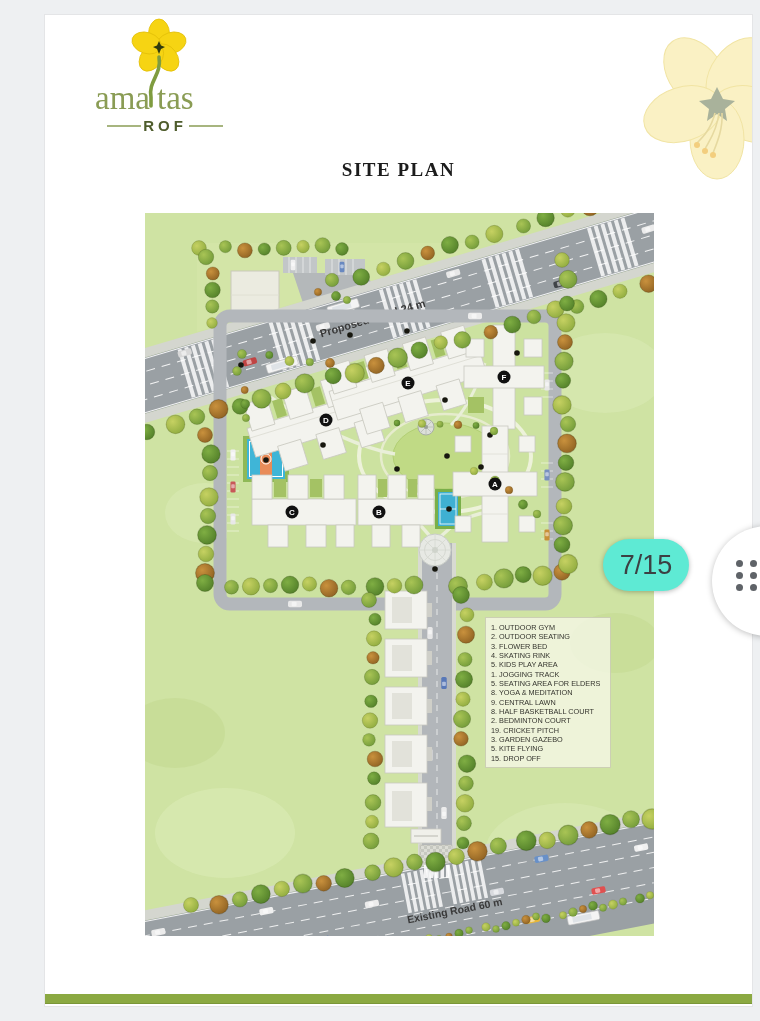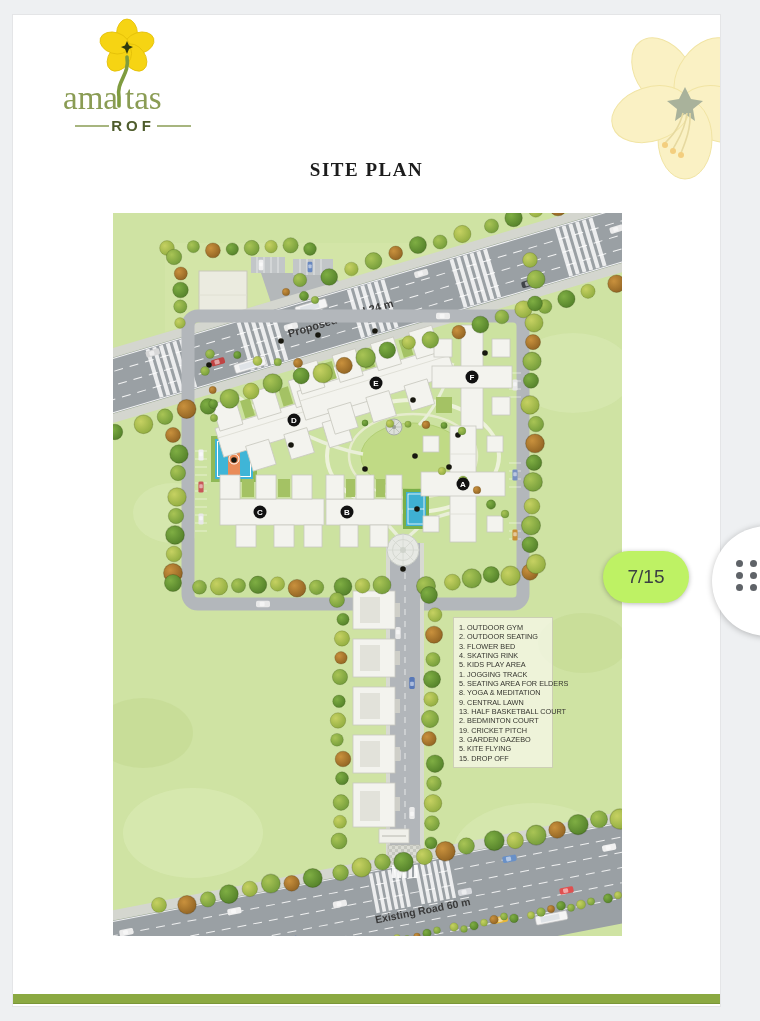--- a/index.html
+++ b/index.html
@@ -1,54 +1,54 @@
 <!DOCTYPE html>
 <html><head>
 <meta charset="utf-8">
 <style>
   html,body{margin:0;padding:0;}
   body{
     width:760px;height:1021px;position:relative;overflow:hidden;
     background:#eef0f2;font-family:"Liberation Sans",sans-serif;
   }
   .page{
-    position:absolute;left:12px;top:14px;width:709px;height:993px;
+    position:absolute;left:44px;top:14px;width:709px;height:993px;
     background:#ffffff;border:1px solid #e4e5e7;box-sizing:border-box;overflow:hidden;
   }
   
   .logo-svg{position:absolute;left:36px;top:2px;width:170px;height:132px;}
   .brand-word{font-family:"Liberation Serif",serif;font-size:33px;fill:#8a9c54;}
   .brand-sub{font-family:"Liberation Sans",sans-serif;font-size:15px;font-weight:bold;letter-spacing:4px;fill:#4e5c2c;}
   
   .corner-flower{position:absolute;left:560px;top:-16px;width:180px;height:190px;}
   
   .doc-title{
     position:absolute;left:0;top:144px;width:100%;text-align:center;margin:0;
     font-family:"Liberation Serif",serif;font-weight:bold;font-size:19px;
     letter-spacing:1.5px;color:#1c1c1c;
   }
   
   .plan{position:absolute;left:100px;top:198px;width:509px;height:723px;}
   .plan svg{display:block;width:509px;height:723px;}
   .road-label{font-family:"Liberation Sans",sans-serif;font-weight:bold;fill:#3a3a3a;}
   .bldg-label{font-family:"Liberation Sans",sans-serif;font-weight:bold;fill:#ffffff;font-size:8px;}
   .legend{
-    position:absolute;left:340px;top:404px;width:100px;box-sizing:border-box;
+    position:absolute;left:340px;top:404px;width:126px;box-sizing:border-box;
     background:rgba(250,250,238,.72);border:1px solid rgba(150,150,120,.38);
     padding:5px 4px 4px 5px;font-size:7.3px;line-height:1.28;color:#34342e;
   }
   .legend div{white-space:nowrap;}
   
   .footer-bar{position:absolute;left:0;right:0;bottom:2px;height:9px;background:#8ba942;border-bottom:1px solid #7a9638;}
   
   .pill{
-    position:absolute;left:603px;top:551px;width:86px;height:52px;border-radius:26px;
-    background:#bef264;box-shadow:0 1px 5px rgba(0,0,0,.28);
+    position:absolute;left:603px;top:539px;width:86px;height:52px;border-radius:26px;
+    background:#5eead4;box-shadow:0 1px 5px rgba(0,0,0,.28);
     display:flex;align-items:center;justify-content:center;
-    font-size:19px;color:#3c4043;
+    font-size:27px;color:#3c4043;
   }
   .dots-btn{
     position:absolute;left:712px;top:526px;width:110px;height:110px;border-radius:50%;
     background:#fff;box-shadow:0 1px 6px rgba(0,0,0,.25);
   }
   .dots-btn i{position:absolute;width:7px;height:7px;border-radius:50%;background:#5f6368;}
 </style>
 </head>
 <body>
 
@@ -679,21 +679,21 @@
     <div class="legend">
       <div>1. OUTDOOR GYM</div>
       <div>2. OUTDOOR SEATING</div>
       <div>3. FLOWER BED</div>
       <div>4. SKATING RINK</div>
       <div>5. KIDS PLAY AREA</div>
       <div>1. JOGGING TRACK</div>
       <div>5. SEATING AREA FOR ELDERS</div>
       <div>8. YOGA &amp; MEDITATION</div>
       <div>9. CENTRAL LAWN</div>
-      <div>13. HALF BASKETBALL COURT</div>
+      <div>8. HALF BASKETBALL COURT</div>
       <div>2. BEDMINTON COURT</div>
       <div>19. CRICKET PITCH</div>
       <div>3. GARDEN GAZEBO</div>
       <div>5. KITE FLYING</div>
       <div>15. DROP OFF</div>
     </div>
   </div>
 
   <div class="footer-bar"></div>
 </div>

